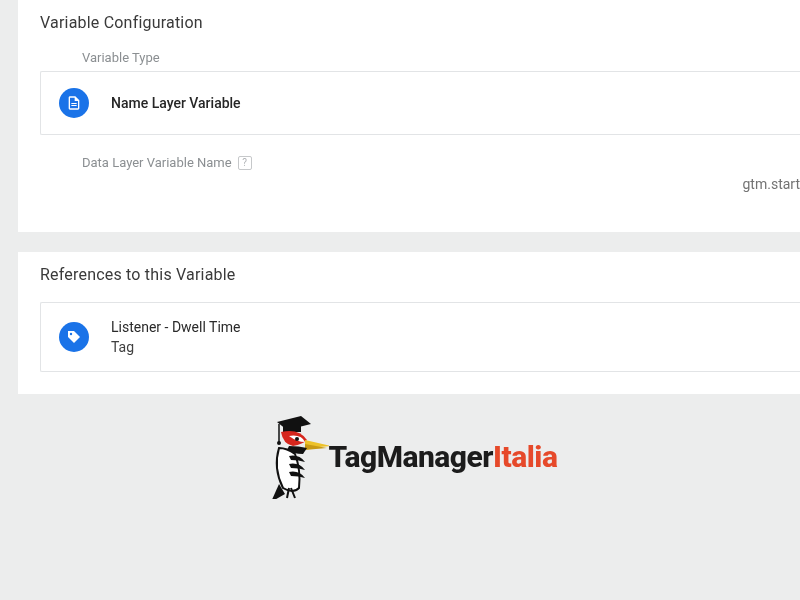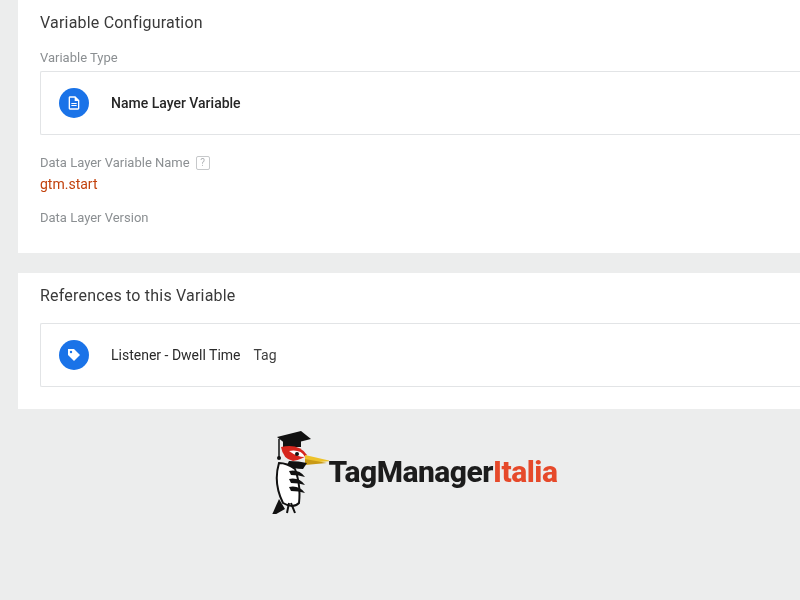--- a/index.html
+++ b/index.html
@@ -23,36 +23,38 @@
     margin-bottom: 18px;
     letter-spacing: 0.2px;
   }
   .field-label {
     font-size: 13px;
     color: #8b8f92;
     margin-bottom: 6px;
     display: flex;
     align-items: center;
     gap: 6px;
+    margin-left: 42px;
   }
   .help-badge {
     display: inline-flex;
     align-items: center;
     justify-content: center;
     width: 14px;
     height: 14px;
     border: 1px solid #c6c8ca;
     border-radius: 2px;
     font-size: 10px;
     color: #b0b3b6;
   }
   .field-value {
     font-size: 14px;
-    color: #c2410c;
+    color: #737373;
     margin-bottom: 18px;
+    text-align: right;
   }
   .type-card, .ref-card {
     border: 1px solid #e2e4e6;
     border-right: none;
     border-radius: 2px 0 0 2px;
     padding: 16px 18px;
     display: flex;
     align-items: center;
     gap: 22px;
     margin-bottom: 20px;
@@ -68,21 +70,21 @@
     align-items: center;
     justify-content: center;
     flex-shrink: 0;
   }
   .circle-icon svg { display: block; }
   .type-name {
     font-size: 14px;
     font-weight: 500;
     color: #262626;
   }
-  .ref-text { display: flex; flex-direction: row; gap: 13px; }
+  .ref-text { display: flex; flex-direction: column; gap: 4px; }
   .ref-name { font-size: 14px; color: #2a2a2a; }
   .ref-kind { font-size: 14px; color: #404040; }
   .logo-wrap {
     display: flex;
     align-items: center;
     justify-content: center;
     margin: 10px 0 0 0;
     padding-left: 16px;
   }
   .logo-text {
@@ -116,21 +118,20 @@
     </span>
     <span class="type-name">Name Layer Variable</span>
   </div>
 
   <div class="field-label">
     <span>Data Layer Variable Name</span>
     <span class="help-badge">?</span>
   </div>
   <div class="field-value">gtm.start</div>
 
-  <div class="field-label">Data Layer Version</div>
 </div>
 
 <div class="panel">
   <div class="panel-title">References to this Variable</div>
 
   <div class="ref-card">
     <span class="circle-icon">
       <svg width="16" height="16" viewBox="0 0 24 24" fill="#fff">
         <path d="M21 12l-9 9-9-9V3h9l9 9z"></path>
         <circle cx="7.5" cy="7.5" r="1.8" fill="#1a73e8"></circle>

